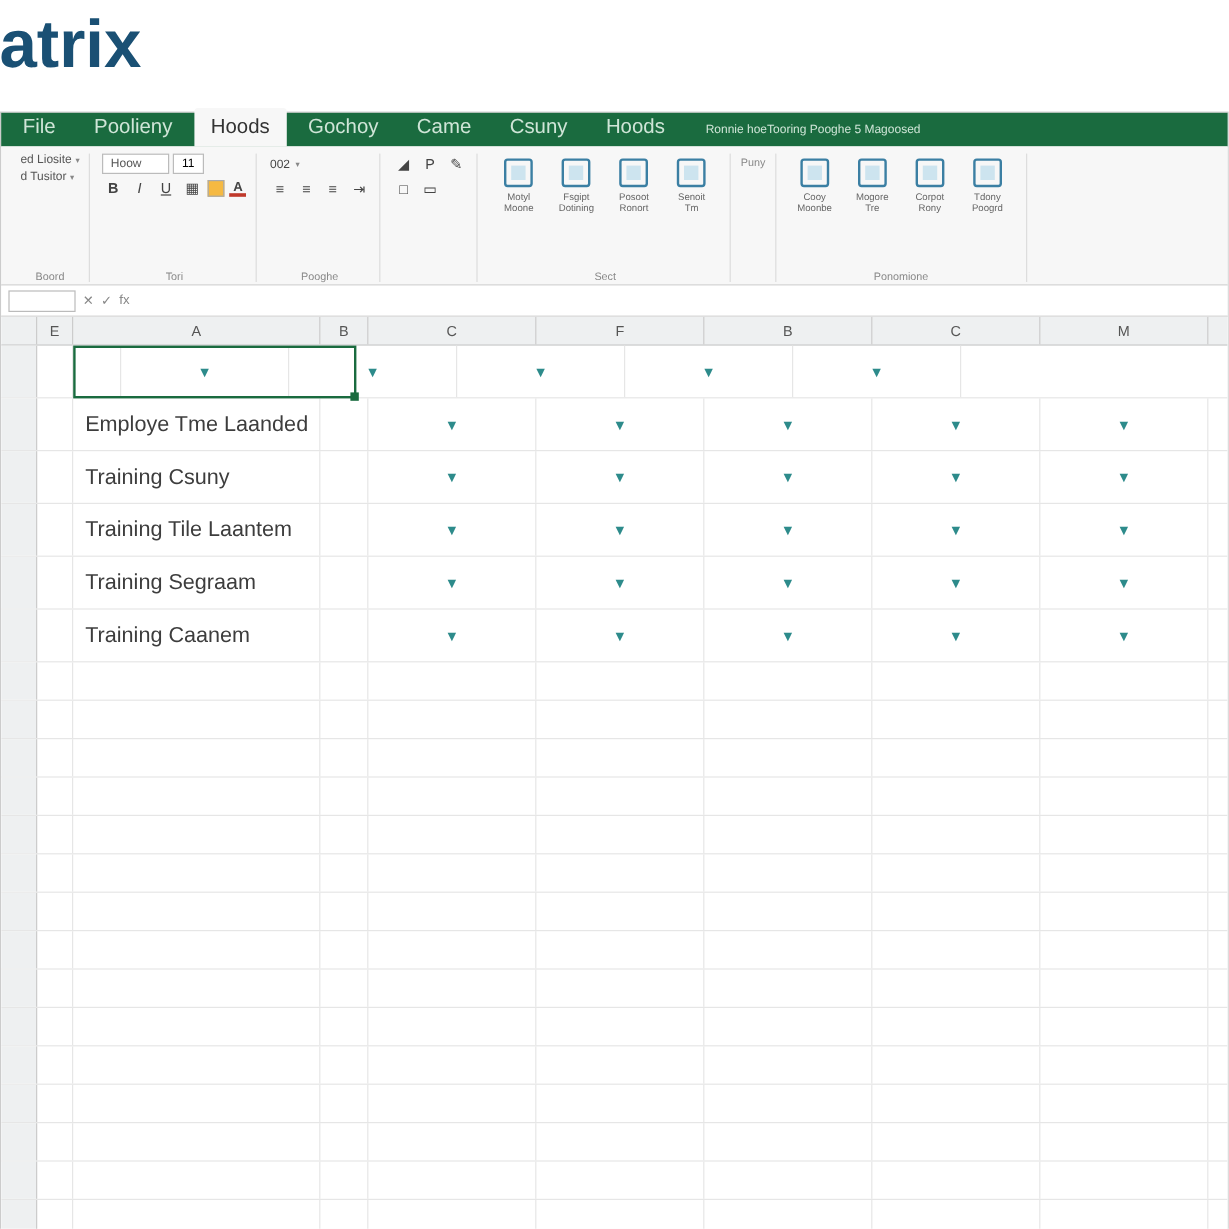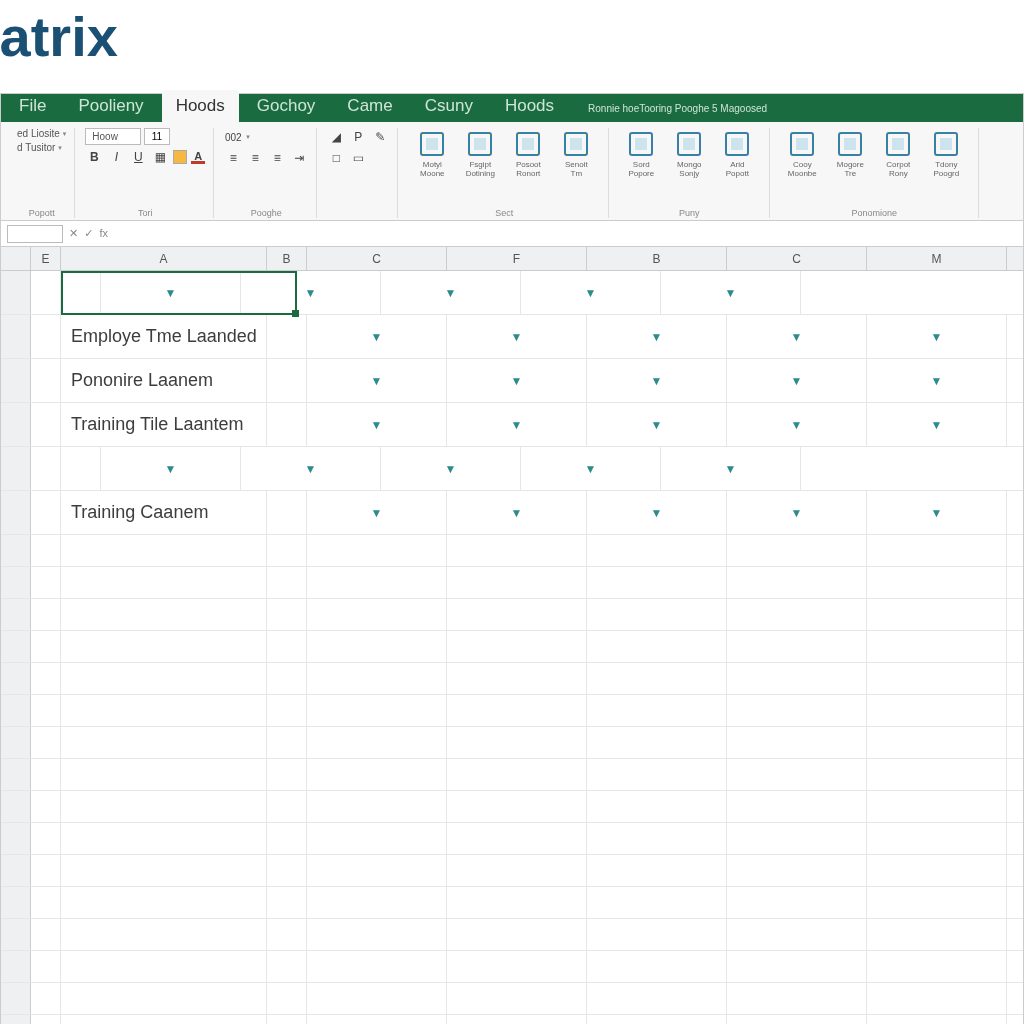--- a/index.html
+++ b/index.html
@@ -7,21 +7,21 @@
 
 .page-title { font-size: 56px; font-weight: 700; color: #1a5074; padding: 4px 0 24px 0; margin-left: -16px; }
 
 .excel-window { border: 1px solid #ccc; background: #f7f7f7; width: 100%; }
 
 .ribbon-tabs { background: #1a6b3f; display: flex; align-items: flex-end; height: 28px; padding-left: 4px; gap: 4px; }
 .ribbon-tab { color: #cfe5d7; font-size: 17px; padding: 6px 14px; cursor: pointer; border-radius: 3px 3px 0 0; }
 .ribbon-tab.active { background: #f7f7f7; color: #333; }
 .ribbon-title { color: #cfe5d7; font-size: 10px; margin-left: 16px; align-self: center; }
 
-.ribbon-body { background: #f7f7f7; border-bottom: 1px solid #ccc; height: 99px; display: flex; padding: 6px 8px 2px 8px; gap: 2px; overflow: hidden; }
+.ribbon-body { background: #f7f7f7; border-bottom: 1px solid #ccc; height: 116px; display: flex; padding: 6px 8px 2px 8px; gap: 2px; overflow: hidden; }
 .ribbon-group { border-right: 1px solid #ddd; padding: 0 8px; display: flex; flex-direction: column; justify-content: space-between; }
 .ribbon-group-label { font-size: 9px; color: #888; text-align: center; margin-top: 2px; }
 .ribbon-stack { display: flex; flex-direction: column; gap: 3px; }
 .ribbon-row { display: flex; gap: 4px; align-items: center; }
 .ribbon-small { font-size: 10px; color: #555; white-space: nowrap; display: flex; align-items: center; gap: 3px; }
 .drop-tri { font-size: 7px; color: #888; }
 
 .font-box { display: flex; gap: 3px; }
 .font-name { border: 1px solid #bbb; background: #fff; font-size: 10px; padding: 2px 22px 2px 6px; color: #555; position: relative; }
 .font-size { border: 1px solid #bbb; background: #fff; font-size: 10px; padding: 2px 4px; width: 26px; text-align: center; }
@@ -87,21 +87,21 @@
       <div class="ribbon-stack">
         <div class="ribbon-small">
             <span>ed Liosite</span>
             <span class="drop-tri">▾</span>
           </div>
         <div class="ribbon-small">
             <span>d Tusitor</span>
             <span class="drop-tri">▾</span>
           </div>
       </div>
-      <div class="ribbon-group-label">Popott</div>
+      <div class="ribbon-group-label">Boord</div>
     </div>
 
     <div class="ribbon-group">
       <div class="ribbon-stack">
         <div class="font-box">
           <div class="font-name">Hoow</div>
           <div class="font-size">11</div>
         </div>
         <div class="ribbon-row">
           <span class="mini-btn" style="font-weight:700">B</span>
@@ -170,40 +170,20 @@
             <div class="big-btn">
               <div class="big-icon">
                 <div class="icon-generic"></div>
               </div>
               <div class="big-label">Senoit<br>Tm</div>
             </div>
           </div>
           <div class="ribbon-group-label">Sect</div>
         </div>
         <div class="ribbon-group">
-          <div class="group-inner" style="display: flex;">
-            <div class="big-btn">
-              <div class="big-icon">
-                <div class="icon-generic"></div>
-              </div>
-              <div class="big-label">Sord<br>Popore</div>
-            </div>
-            <div class="big-btn">
-              <div class="big-icon">
-                <div class="icon-generic"></div>
-              </div>
-              <div class="big-label">Mongo<br>Sonjy</div>
-            </div>
-            <div class="big-btn">
-              <div class="big-icon">
-                <div class="icon-generic"></div>
-              </div>
-              <div class="big-label">Arid<br>Popott</div>
-            </div>
-          </div>
           <div class="ribbon-group-label">Puny</div>
         </div>
         <div class="ribbon-group">
           <div class="group-inner" style="display: flex;">
             <div class="big-btn">
               <div class="big-icon">
                 <div class="icon-generic"></div>
               </div>
               <div class="big-label">Cooy<br>Moonbe</div>
             </div>
@@ -292,21 +272,21 @@
           <div class="cellN">
             <span class="dropdown-mark">▼</span>
           </div>
           <div class="cellN">
             <span class="dropdown-mark">▼</span>
           </div>
         </div>
         <div class="row">
           <div class="rowhdr"></div>
           <div style="width: 30px; border-right: 1px solid rgb(230, 230, 230);"></div>
-          <div class="cellA" style="width: 206px;">Pononire Laanem</div>
+          <div class="cellA" style="width: 206px;">Training Csuny</div>
           <div class="cellB"></div>
           <div class="cellN">
             <span class="dropdown-mark">▼</span>
           </div>
           <div class="cellN">
             <span class="dropdown-mark">▼</span>
           </div>
           <div class="cellN">
             <span class="dropdown-mark">▼</span>
           </div>
@@ -334,20 +314,21 @@
           <div class="cellN">
             <span class="dropdown-mark">▼</span>
           </div>
           <div class="cellN">
             <span class="dropdown-mark">▼</span>
           </div>
         </div>
         <div class="row">
           <div class="rowhdr"></div>
           <div style="width: 30px; border-right: 1px solid rgb(230, 230, 230);"></div>
+          <div class="cellA" style="width: 206px;">Training Segraam</div>
           <div class="cellB"></div>
           <div class="cellN">
             <span class="dropdown-mark">▼</span>
           </div>
           <div class="cellN">
             <span class="dropdown-mark">▼</span>
           </div>
           <div class="cellN">
             <span class="dropdown-mark">▼</span>
           </div>

